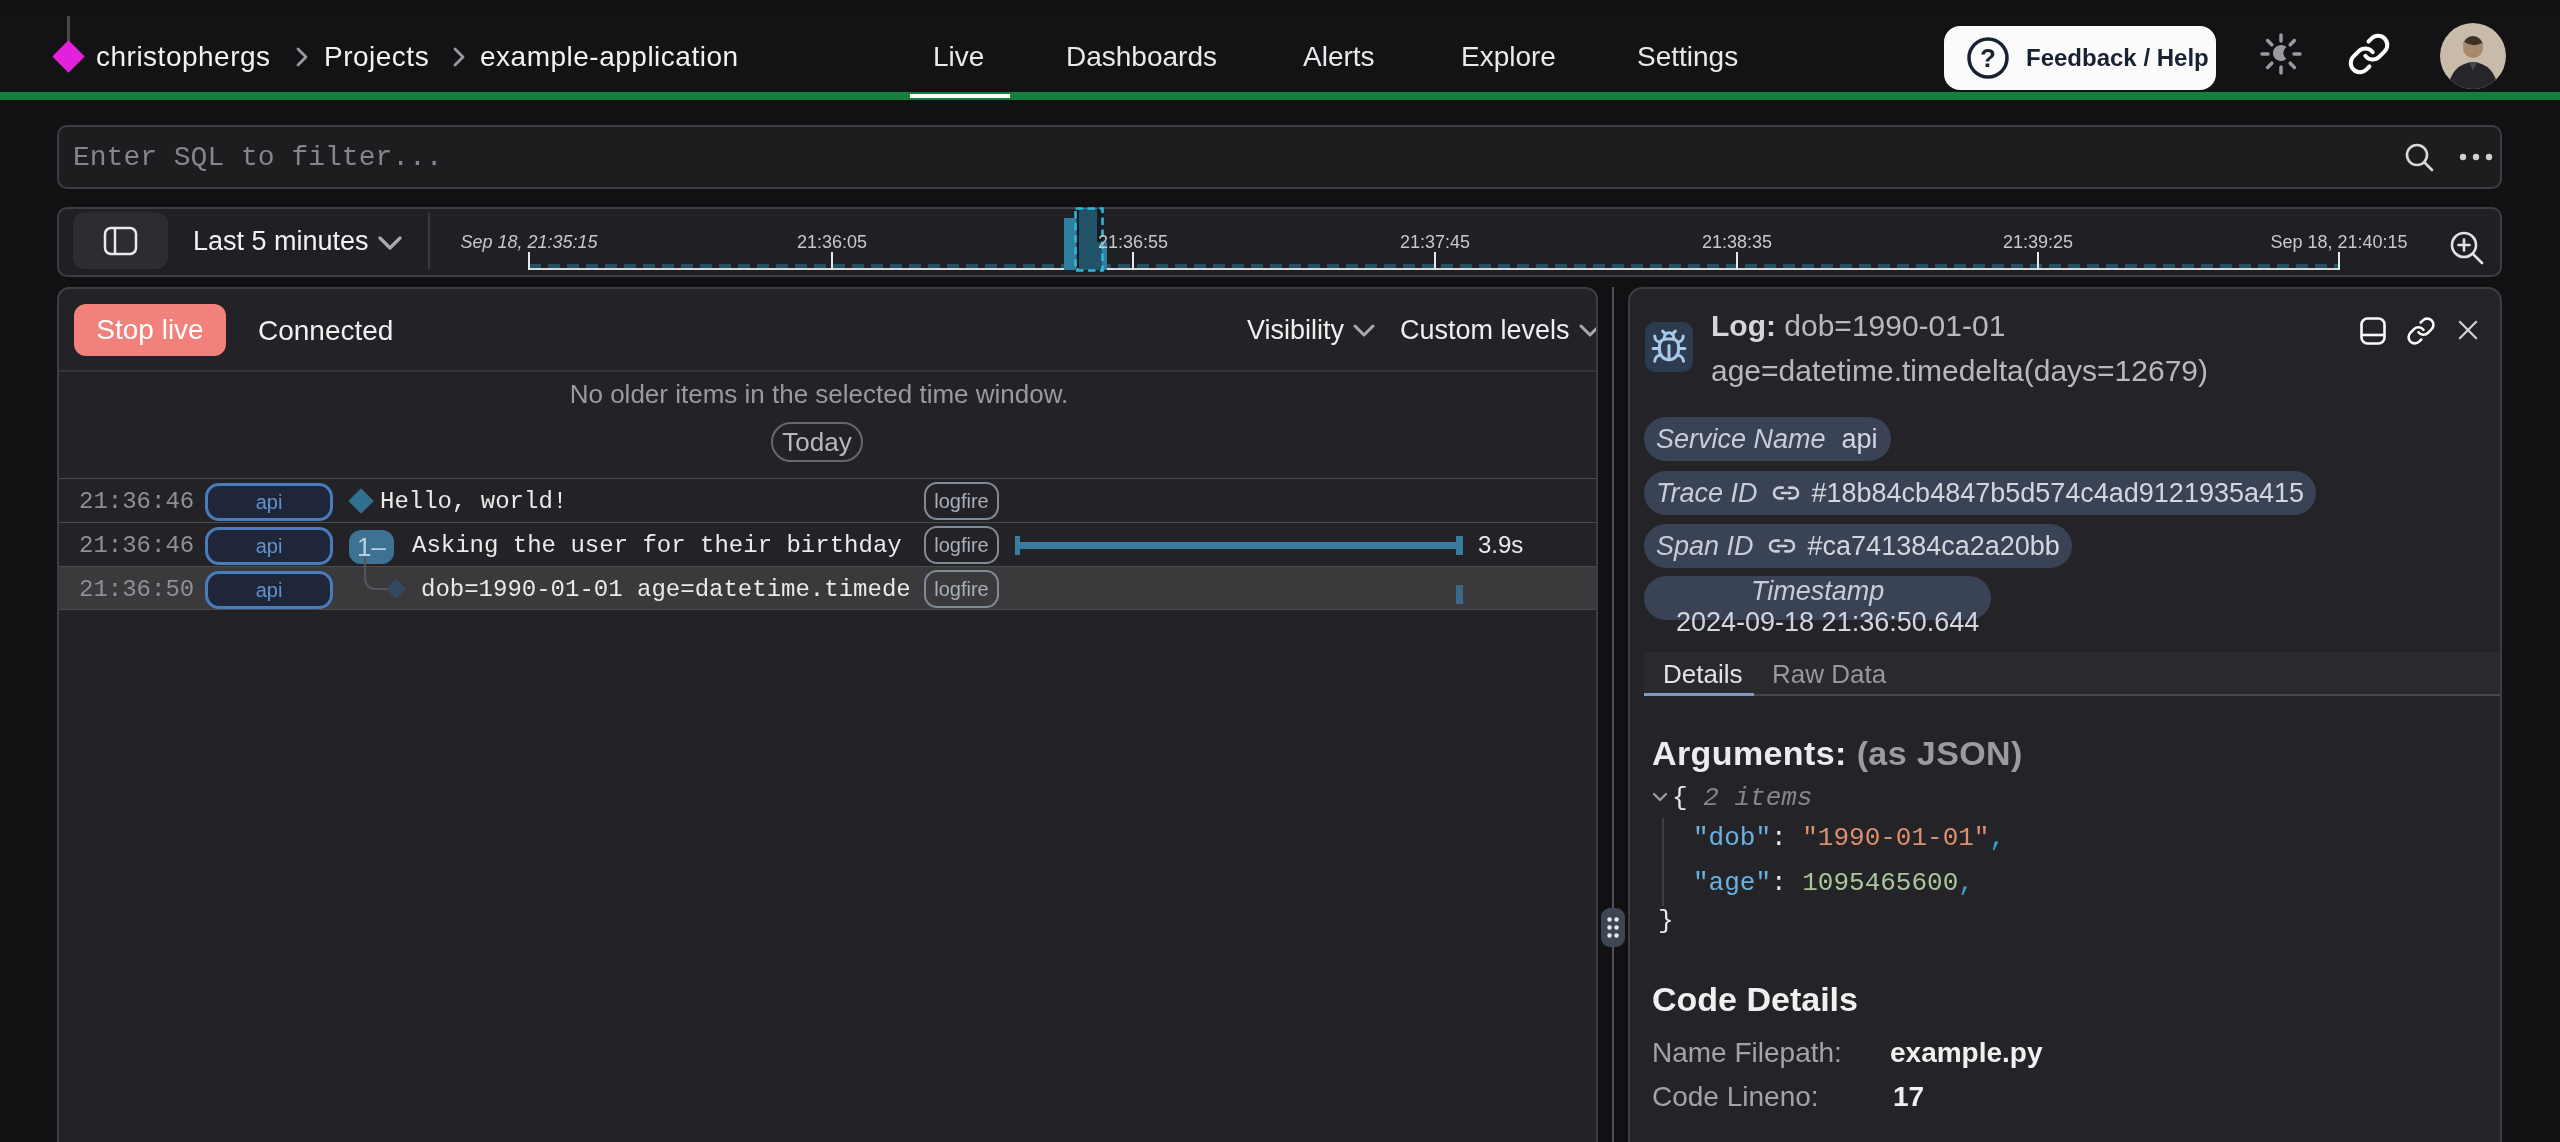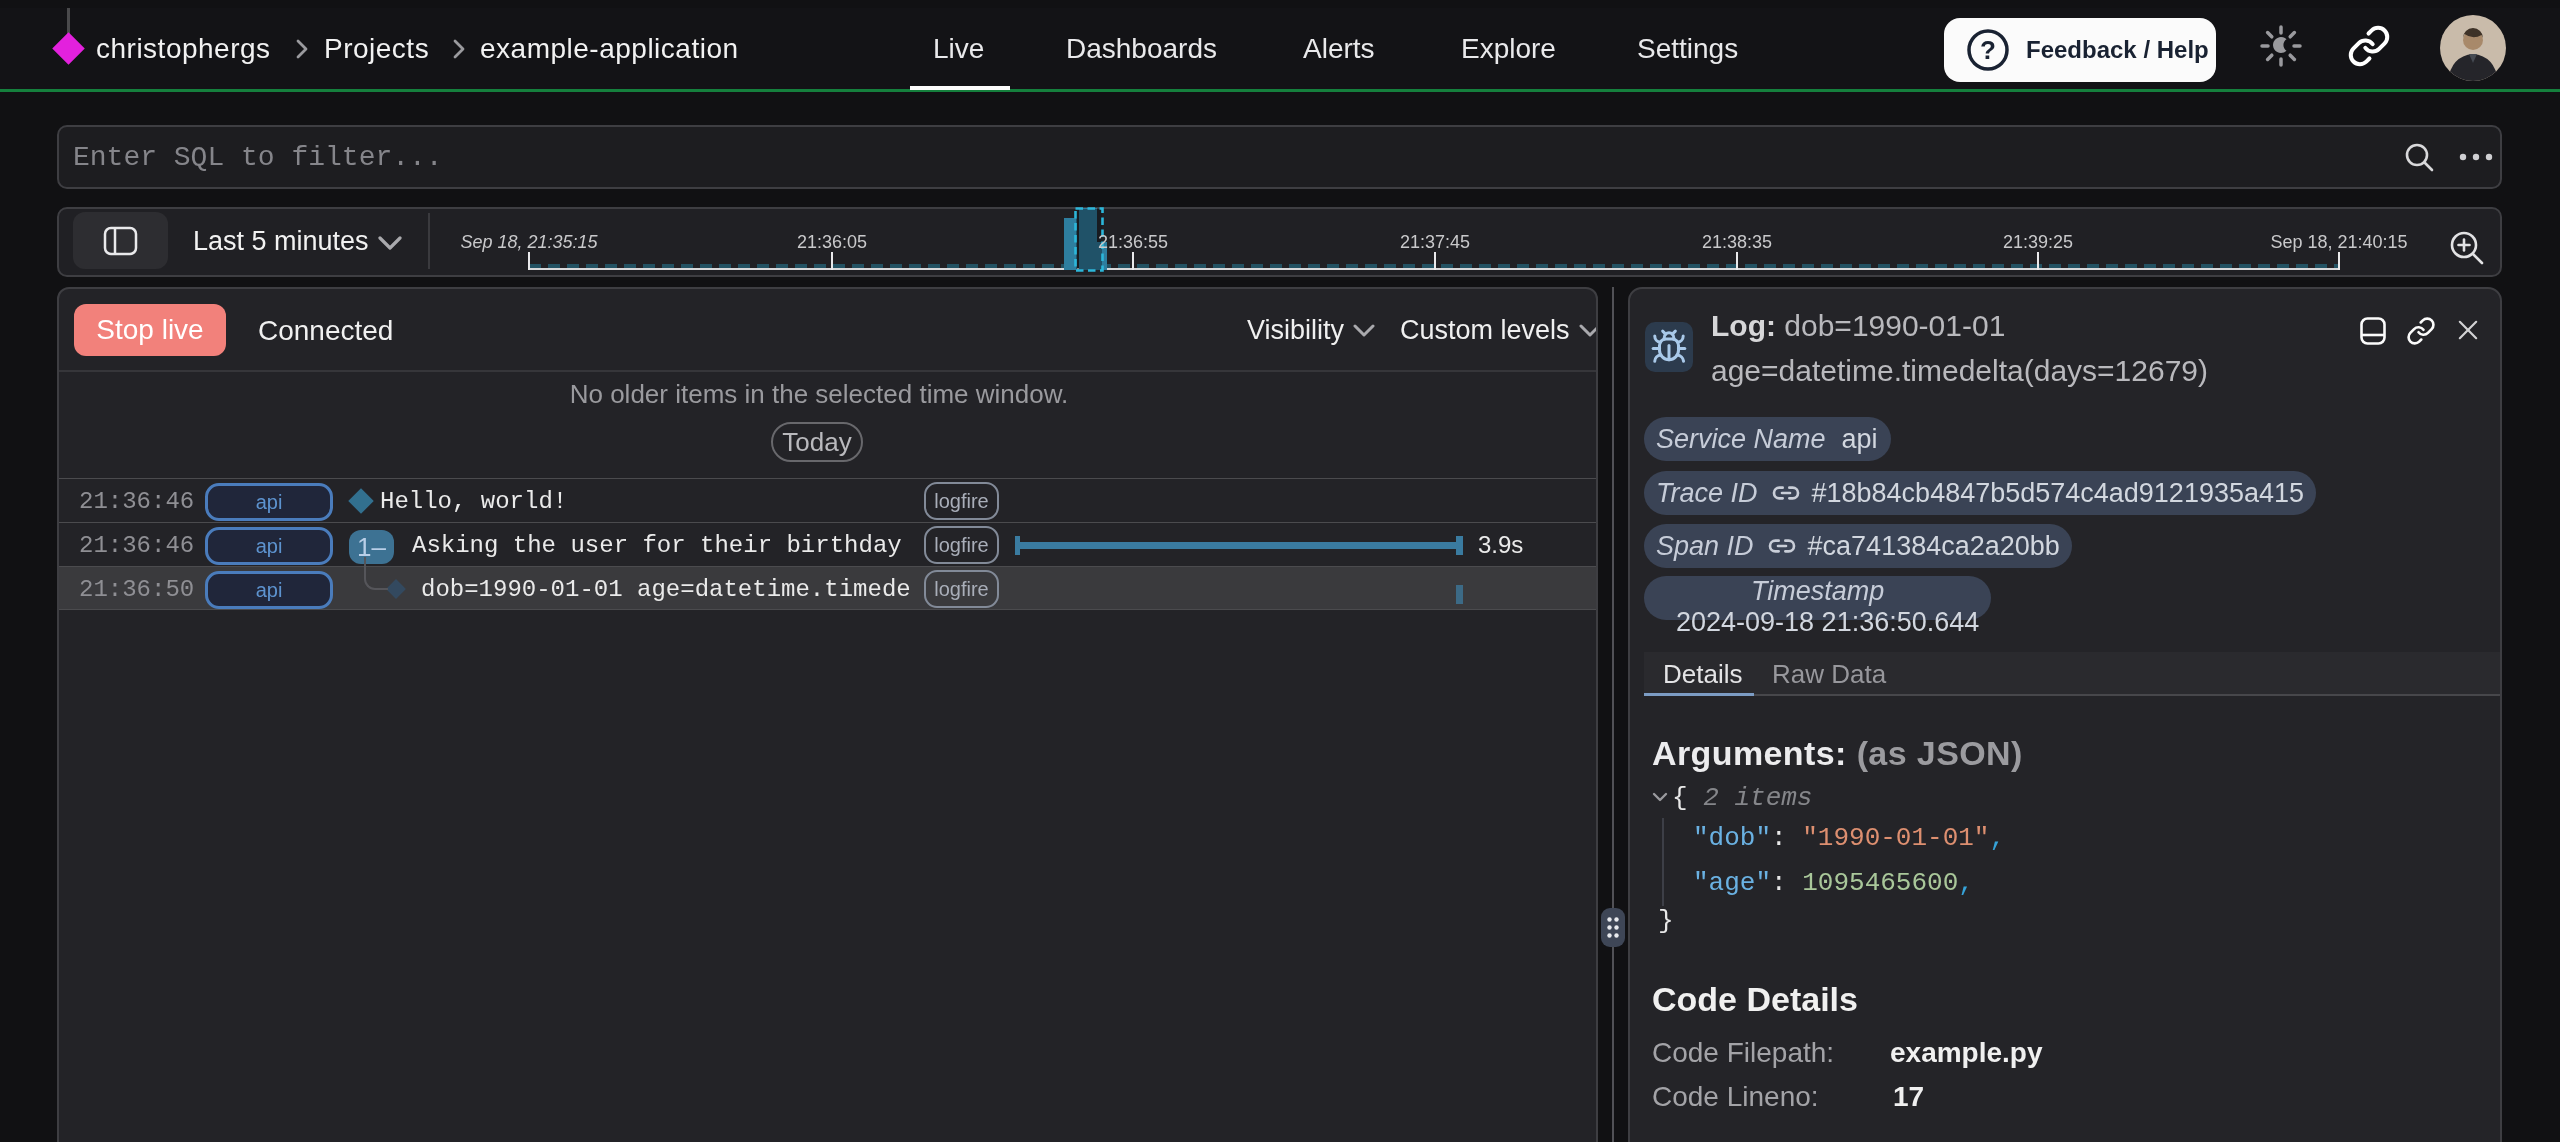--- a/index.html
+++ b/index.html
@@ -3,22 +3,22 @@
 <meta charset="utf-8">
 <style>
 * { margin:0; padding:0; box-sizing:border-box; }
 html,body { width:2560px; height:1142px; background:#111113; overflow:hidden;
   font-family:"Liberation Sans", sans-serif; }
 .abs { position:absolute; }
 .mono { font-family:"Liberation Mono", monospace; }
 .flexv { display:flex; align-items:center; }
 
 
-#nav { position:absolute; left:0; top:8px; width:2560px; height:84px; background:#131316;
-  border-bottom:3px solid #15803d; }
+#nav { position:absolute; left:0; top:16px; width:2560px; height:84px; background:#131316;
+  border-bottom:8px solid #15803d; }
 #logoline { left:67px; top:0; width:3px; height:29px; background:#4a4a4c; }
 #diamond { left:57px; top:29px; width:23px; height:23px; background:#e321dd; transform:rotate(45deg); }
 .crumb { top:0; height:82px; font-size:28px; color:#f2f2f2; letter-spacing:0.5px; }
 .tab { top:0; height:82px; font-size:28px; color:#e9e9eb; }
 #live-under { left:910px; top:78px; width:100px; height:4px; background:#fbfbfb; }
 #fbbtn { left:1944px; top:10px; width:272px; height:64px; background:#fbfbfb; border-radius:16px;
   display:flex; align-items:center; }
 #fbbtn span { color:#192232; font-size:24px; font-weight:700; margin-left:16px; white-space:nowrap; }
 
 
@@ -333,17 +333,17 @@
   <svg class="abs" style="left:22px; top:503px;" width="16" height="10" viewBox="0 0 16 10" fill="none" stroke="#9a9a9e" stroke-width="2.4" stroke-linecap="round" stroke-linejoin="round">
       <path d="M2 2 L8 8 L14 2"></path>
     </svg>
   <div class="abs jline mono" style="left:42px; top:494px;">{ <i style="color:#85868a;">2 items</i></div>
   <div class="abs" id="jguide"></div>
   <div class="abs jline mono" style="left:63px; top:534px;"><span style="color:#6ab1e2;">"dob"</span>: <span style="color:#dd8f70;">"1990-01-01"</span><span style="color:#36a3d9;">,</span></div>
   <div class="abs jline mono" style="left:63px; top:579px;"><span style="color:#6ab1e2;">"age"</span>: <span style="color:#a9c79a;">1095465600</span><span style="color:#36a3d9;">,</span></div>
   <div class="abs jline mono" style="left:28px; top:617px;">}</div>
 
   <div class="abs" id="codeh">Code Details</div>
-  <div class="abs crow" style="top:748px;">Code Filepath:</div>
+  <div class="abs crow" style="top:748px;">Name Filepath:</div>
   <div class="abs crow" style="top:748px; left:260px;"><b>example.py</b></div>
   <div class="abs crow" style="top:792px;">Code Lineno:</div>
   <div class="abs crow" style="top:792px; left:263px;"><b>17</b></div>
 </div>
 
 </body></html>

